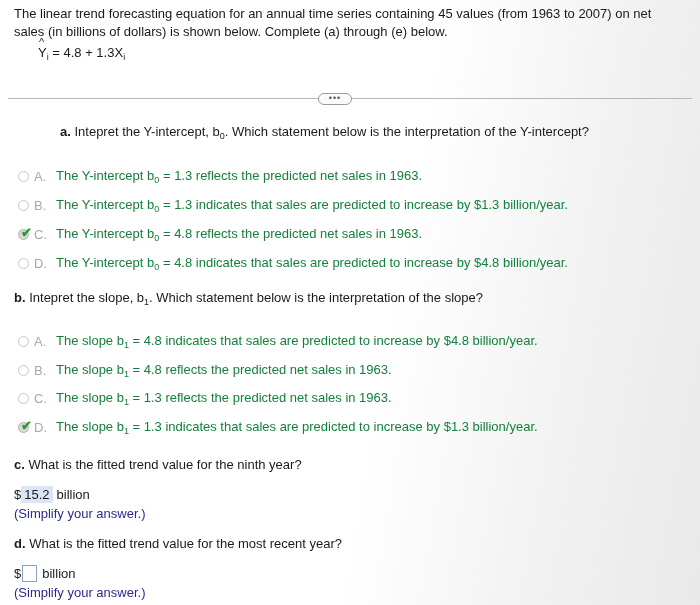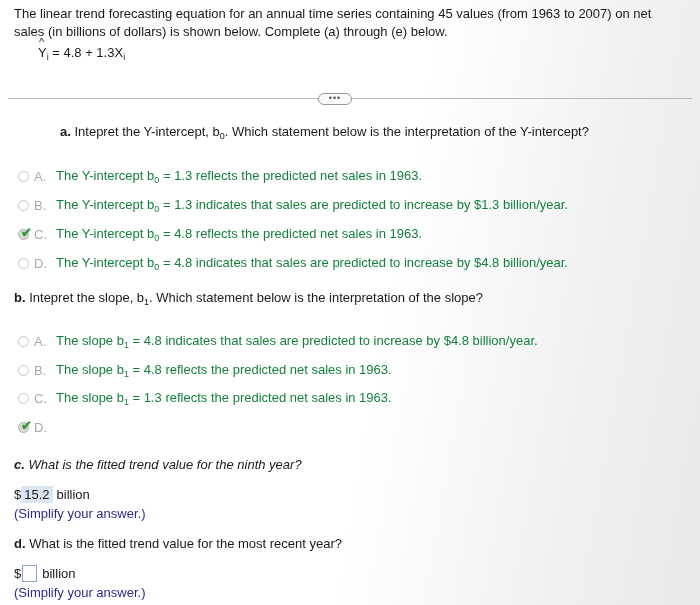--- a/index.html
+++ b/index.html
@@ -103,23 +103,24 @@
 <div class="abs option" style="top:389px;">
   <span class="radio"></span>
   <span class="letter">C.</span>
   <span class="opt-text"><span>The slope b</span><sub>1</sub><span> = 1.3 reflects the predicted net sales in 1963.</span></span>
 </div>
 <div class="abs option" style="top:418px;">
   <span class="radio checked">
       <span class="check">✔</span>
     </span>
   <span class="letter">D.</span>
+  <span class="opt-text"><span>The slope b</span><sub>1</sub><span> = 1.3 indicates that sales are predicted to increase by $1.3 billion/year.</span></span>
 </div>
 
-<div class="abs q" style="top:457px;font-style:italic;">
+<div class="abs q" style="top:457px;">
   <b>c.</b><span> What is the fitted trend value for the ninth year?</span>
 </div>
 <div class="abs answer-line" style="top:486px;">
   <span>$</span>
   <span class="answer-val">15.2</span>
   <span>billion</span>
 </div>
 <div class="abs hint" style="top:506px;">(Simplify your answer.)</div>
 
 <div class="abs q" style="top:536px;">

